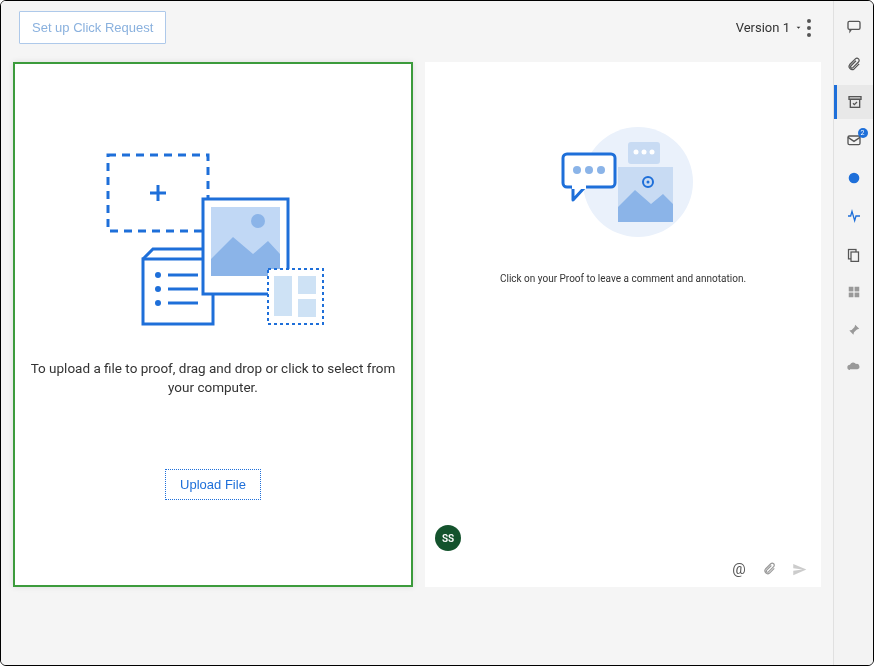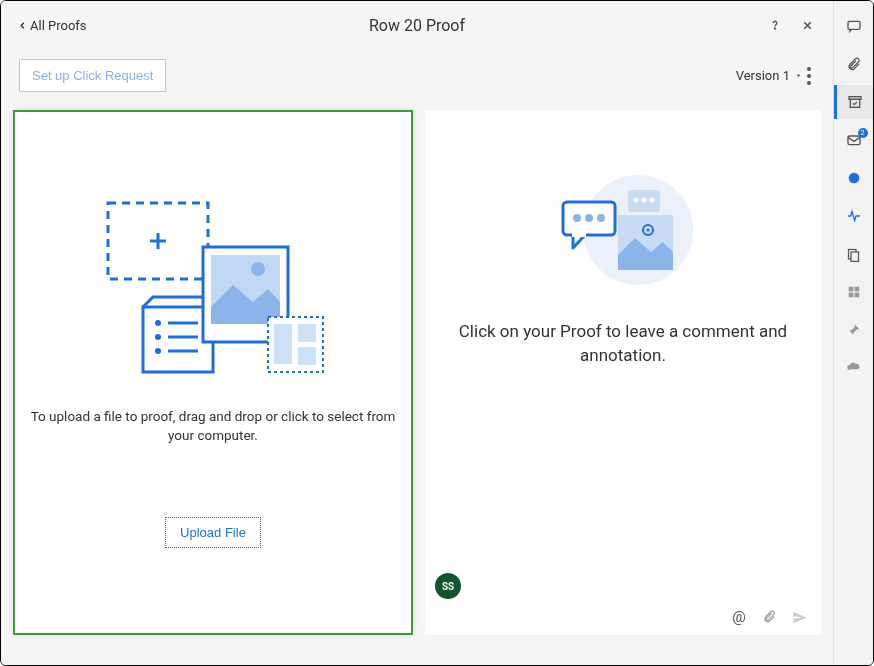--- a/index.html
+++ b/index.html
@@ -140,21 +140,21 @@
       padding: 30px;
     }
     .comment-illustration {
       width: 160px;
       height: 150px;
       margin-bottom: 10px;
       margin-top: 20px;
     }
     .comment-text {
       text-align: center;
-      font-size: 17px;
+      font-size: 10px;
       color: #333;
       line-height: 1.4;
     }
     .comment-input-row {
       display: flex;
       align-items: center;
       padding: 8px 10px 4px 10px;
       gap: 10px;
       border-top: 1px solid transparent;
     }
@@ -221,42 +221,20 @@
       display: flex;
       align-items: center;
       justify-content: center;
     }
   </style>
 </head>
 <body>
 
 <div class="app-container">
   <div class="main-area">
-    <div class="header">
-      <div class="back-link">
-        <svg width="11" height="11" viewBox="0 0 24 24" fill="none" stroke="#333" stroke-width="3">
-            <path d="M15 18l-6-6 6-6"></path>
-          </svg>
-        <span>All Proofs</span>
-      </div>
-      <div class="page-title">Row 20 Proof</div>
-      <div class="header-right">
-        <div class="icon-btn">
-          <svg width="14" height="14" viewBox="0 0 24 24" fill="none" stroke="#555" stroke-width="2.5">
-              <path d="M9 9a3 3 0 115 2c-1 1-2 1.5-2 3"></path>
-              <circle cx="12" cy="18" r="0.8" fill="#555"></circle>
-            </svg>
-        </div>
-        <div class="icon-btn">
-          <svg width="13" height="13" viewBox="0 0 24 24" fill="none" stroke="#555" stroke-width="3">
-              <path d="M18 6L6 18M6 6l12 12"></path>
-            </svg>
-        </div>
-      </div>
-    </div>
 
     <div class="toolbar">
       <button class="setup-btn">Set up Click Request</button>
       <div class="toolbar-right">
         <div class="version-select">
           <span>Version 1</span>
           <svg width="9" height="9" viewBox="0 0 24 24" fill="#333">
               <path d="M7 10l5 5 5-5z"></path>
             </svg>
         </div>

